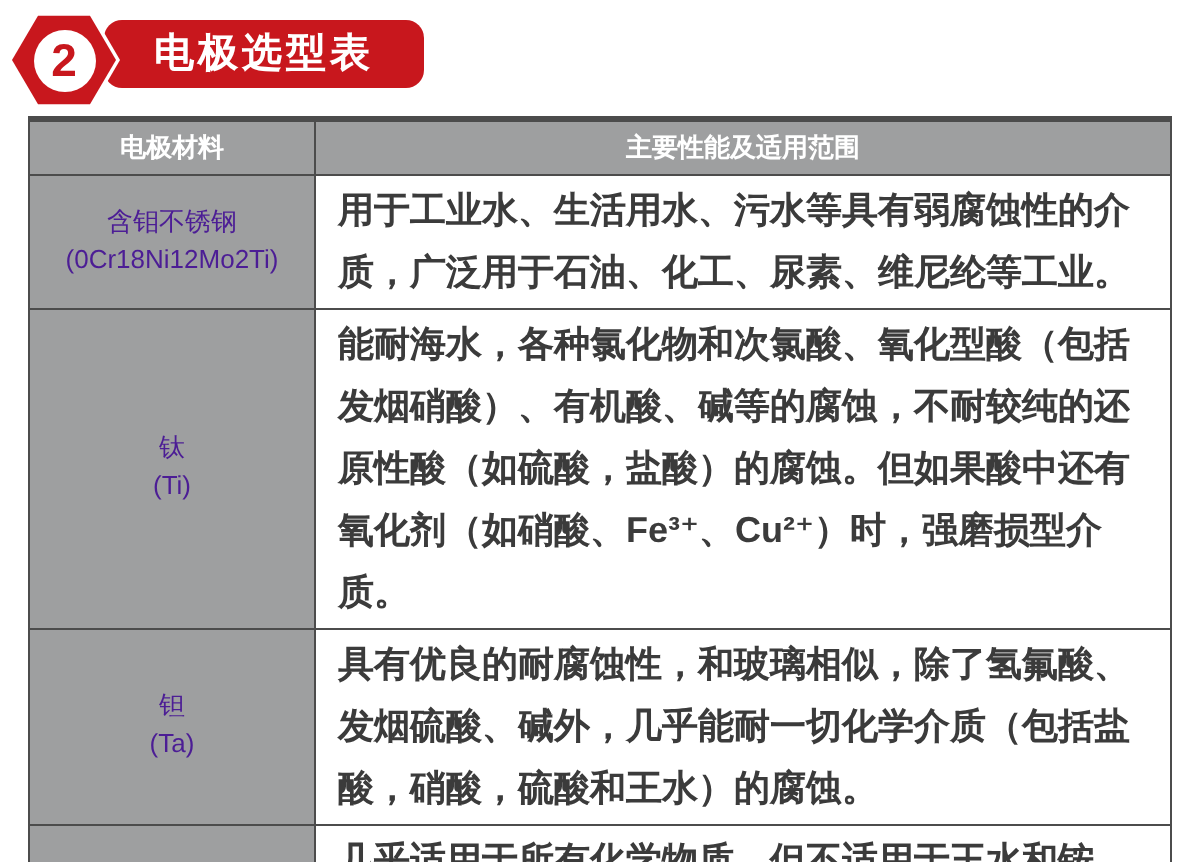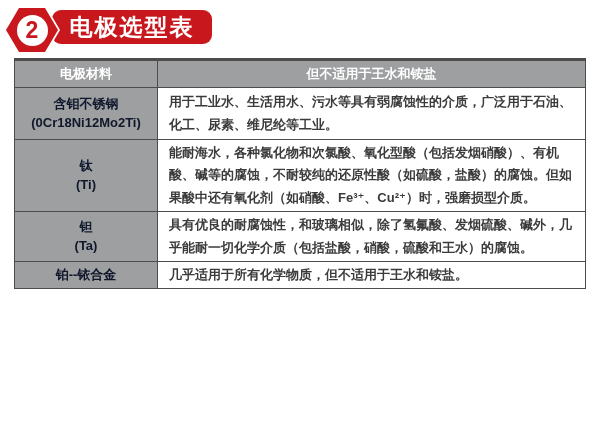--- a/index.html
+++ b/index.html
@@ -7,21 +7,21 @@
     width:600px;height:431px;background:#ffffff;position:relative;overflow:hidden;
     font-family:"Liberation Sans","DejaVu Sans",sans-serif;
   }
   
   .title-banner{
     position:absolute;left:52px;top:10px;width:160px;height:34px;
     background:var(--accent-red,#c8171d);border-radius:9px;
     display:flex;align-items:center;justify-content:center;z-index:1;
   }
   .title-banner span{
-    color:#ffffff;font-size:23px;font-weight:bold;letter-spacing:2px;line-height:1;
+    color:#ffffff;font-size:20px;font-weight:bold;letter-spacing:2px;line-height:1;
   }
   .hex-outer{
     position:absolute;left:4px;top:5px;width:56px;height:50px;z-index:2;
     background:#ffffff;display:flex;
     clip-path:polygon(0% 50%,25% 2%,75% 2%,100% 50%,75% 98%,25% 98%);
   }
   .hex-inner{
     flex:1;margin:2px;background:var(--accent-red,#c8171d);
     clip-path:polygon(0% 50%,25% 2%,75% 2%,100% 50%,75% 98%,25% 98%);
     display:flex;align-items:center;justify-content:center;
@@ -40,26 +40,26 @@
   }
   .etable th,.etable td{
     border:1px solid var(--border-dark,#4c4c4c);
     vertical-align:middle;overflow:hidden;margin-left:24px;
   }
   .etable th{
     background:var(--header-gray,#9e9fa0);color:#ffffff;
     font-size:13px;font-weight:bold;text-align:center;padding:2px;
   }
   td.mat{
-    background:var(--header-gray,#9e9fa0);color:#0f172a;
-    font-size:13px;font-weight:bold;text-align:center;line-height:1.45;padding:2px;
+    background:var(--header-gray,#9e9fa0);color:#4c1d95;
+    font-size:13px;font-weight:normal;text-align:center;line-height:1.45;padding:2px;
   }
   td.desc{
     background:#ffffff;color:var(--body-text,#3b3b3b);
-    font-size:13px;font-weight:600;line-height:1.72;
+    font-size:18px;font-weight:600;line-height:1.72;
     padding:2px 8px 2px 11px;text-align:left;
   }
 </style>
 </head>
 <body>
 
 <div class="title-banner">
   <span>电极选型表</span>
 </div>
 
@@ -70,21 +70,21 @@
 </div>
 
 <table class="etable">
   <colgroup>
       <col style="width:143px">
       <col>
     </colgroup>
   <thead>
     <tr style="height:28px">
       <th>电极材料</th>
-      <th>但不适用于王水和铵盐</th>
+      <th>主要性能及适用范围</th>
     </tr>
   </thead>
   <tbody>
     <tr style="height:52px">
       <td class="mat">
         <div>含钼不锈钢</div>
         <div>(0Cr18Ni12Mo2Ti)</div>
       </td>
       <td class="desc">用于工业水、生活用水、污水等具有弱腐蚀性的介质，广泛用于石油、化工、尿素、维尼纶等工业。</td>
     </tr>

